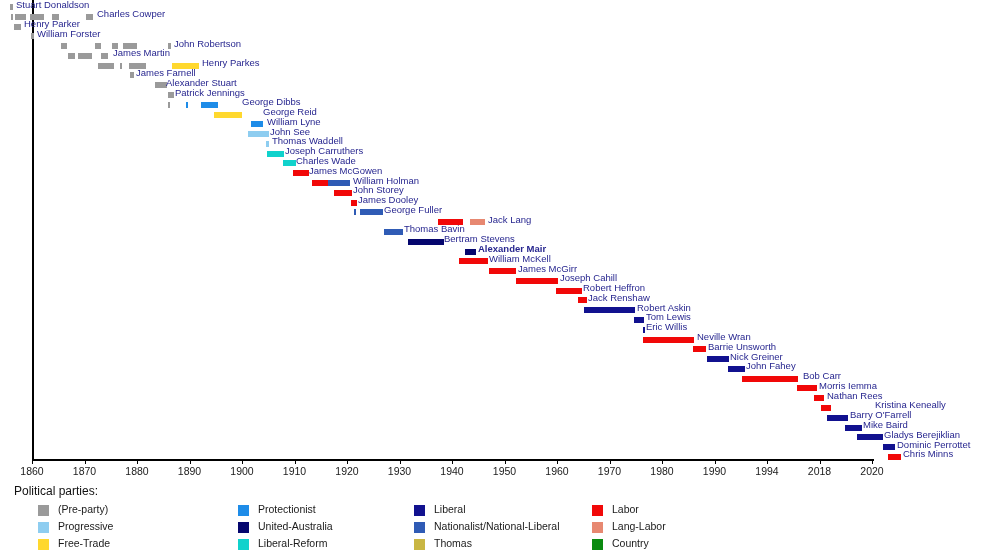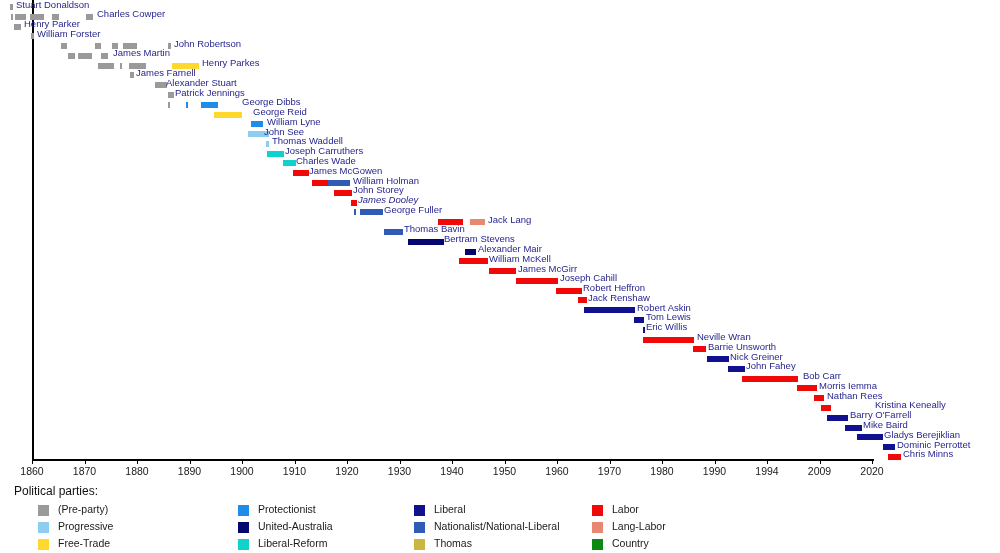--- a/index.html
+++ b/index.html
@@ -97,29 +97,29 @@
           <span class="lbl" style="left: 175px;">Patrick Jennings</span>
         </div>
         <div class="row" style="top: 99.8px;">
           <div class="seg" style="left: 168px; width: 2px; background: rgb(154, 154, 154);"></div>
           <div class="seg" style="left: 186px; width: 2px; background: rgb(30, 140, 232);"></div>
           <div class="seg" style="left: 201px; width: 17px; background: rgb(30, 140, 232);"></div>
           <span class="lbl" style="left: 242px;">George Dibbs</span>
         </div>
         <div class="row" style="top: 109.58px;">
           <div class="seg" style="left: 214px; width: 28px; background: rgb(255, 216, 46);"></div>
-          <span class="lbl" style="left: 253px;">George Reid</span>
+          <span class="lbl" style="left: 263px;">George Reid</span>
         </div>
         <div class="row" style="top: 119.36px;">
           <div class="seg" style="left: 251px; width: 12px; background: rgb(30, 140, 232);"></div>
           <span class="lbl" style="left: 267px;">William Lyne</span>
         </div>
         <div class="row" style="top: 129.14px;">
           <div class="seg" style="left: 248px; width: 21px; background: rgb(142, 205, 240);"></div>
-          <span class="lbl" style="left: 264px;">John See</span>
+          <span class="lbl" style="left: 270px;">John See</span>
         </div>
         <div class="row" style="top: 138.92px;">
           <div class="seg" style="left: 266px; width: 3px; background: rgb(142, 205, 240);"></div>
           <span class="lbl" style="left: 272px;">Thomas Waddell</span>
         </div>
         <div class="row" style="top: 148.7px;">
           <div class="seg" style="left: 267px; width: 17px; background: rgb(16, 210, 204);"></div>
           <span class="lbl" style="left: 285px;">Joseph Carruthers</span>
         </div>
         <div class="row" style="top: 158.48px;">
@@ -134,21 +134,21 @@
           <div class="seg" style="left: 312px; width: 16px; background: rgb(241, 8, 8);"></div>
           <div class="seg" style="left: 328px; width: 22px; background: rgb(47, 91, 181);"></div>
           <span class="lbl" style="left: 353px;">William Holman</span>
         </div>
         <div class="row" style="top: 187.82px;">
           <div class="seg" style="left: 334px; width: 18px; background: rgb(241, 8, 8);"></div>
           <span class="lbl" style="left: 353px;">John Storey</span>
         </div>
         <div class="row" style="top: 197.6px;">
           <div class="seg" style="left: 351px; width: 6px; background: rgb(241, 8, 8);"></div>
-          <span class="lbl" style="left: 358px; font-style: italic;">James Dooley</span>
+          <span class="lbl" style="left: 358px;">James Dooley</span>
         </div>
         <div class="row" style="top: 207.38px;">
           <div class="seg" style="left: 354px; width: 2px; background: rgb(47, 91, 181);"></div>
           <div class="seg" style="left: 360px; width: 23px; background: rgb(47, 91, 181);"></div>
           <span class="lbl" style="left: 384px;">George Fuller</span>
         </div>
         <div class="row" style="top: 217.16px;">
           <div class="seg" style="left: 438px; width: 25px; background: rgb(241, 8, 8);"></div>
           <div class="seg" style="left: 470px; width: 15px; background: rgb(231, 136, 113);"></div>
           <span class="lbl" style="left: 488px;">Jack Lang</span>
@@ -156,21 +156,21 @@
         <div class="row" style="top: 226.94px;">
           <div class="seg" style="left: 384px; width: 19px; background: rgb(47, 91, 181);"></div>
           <span class="lbl" style="left: 404px;">Thomas Bavin</span>
         </div>
         <div class="row" style="top: 236.72px;">
           <div class="seg" style="left: 408px; width: 36px; background: rgb(5, 6, 110);"></div>
           <span class="lbl" style="left: 444px;">Bertram Stevens</span>
         </div>
         <div class="row" style="top: 246.5px;">
           <div class="seg" style="left: 465px; width: 11px; background: rgb(5, 6, 110);"></div>
-          <span class="lbl" style="left: 478px;">Alexander Mair</span>
+          <span class="lbl" style="left: 478px; font-weight: bold;">Alexander Mair</span>
         </div>
         <div class="row" style="top: 256.28px;">
           <div class="seg" style="left: 459px; width: 29px; background: rgb(241, 8, 8);"></div>
           <span class="lbl" style="left: 489px;">William McKell</span>
         </div>
         <div class="row" style="top: 266.06px;">
           <div class="seg" style="left: 489px; width: 27px; background: rgb(241, 8, 8);"></div>
           <span class="lbl" style="left: 518px;">James McGirr</span>
         </div>
         <div class="row" style="top: 275.84px;">
@@ -277,21 +277,21 @@
       <div class="ticklbl" style="left: 557px;">1960</div>
       <div class="tick" style="left: 609.5px;"></div>
       <div class="ticklbl" style="left: 609.5px;">1970</div>
       <div class="tick" style="left: 662px;"></div>
       <div class="ticklbl" style="left: 662px;">1980</div>
       <div class="tick" style="left: 714.5px;"></div>
       <div class="ticklbl" style="left: 714.5px;">1990</div>
       <div class="tick" style="left: 767px;"></div>
       <div class="ticklbl" style="left: 767px;">1994</div>
       <div class="tick" style="left: 819.5px;"></div>
-      <div class="ticklbl" style="left: 819.5px;">2009</div>
+      <div class="ticklbl" style="left: 819.5px;">2018</div>
       <div class="tick" style="left: 872px;"></div>
       <div class="ticklbl" style="left: 872px;">2020</div>
     </div>
 
   <div id="legend">
     <div id="legend-title">Political parties:</div>
     <div id="legend-cols">
         <div class="lgcol" style="left: 38px;">
           <div class="lgitem">
             <span class="lgsw" style="background: rgb(154, 154, 154);"></span>

